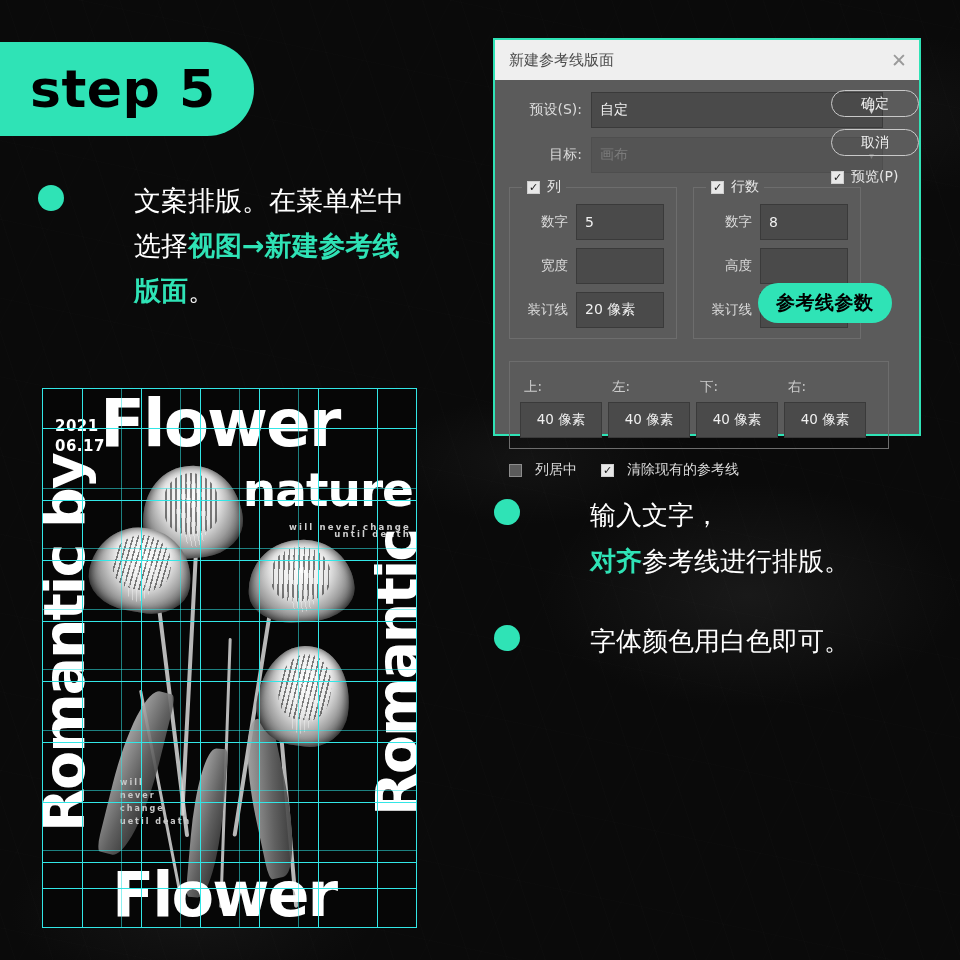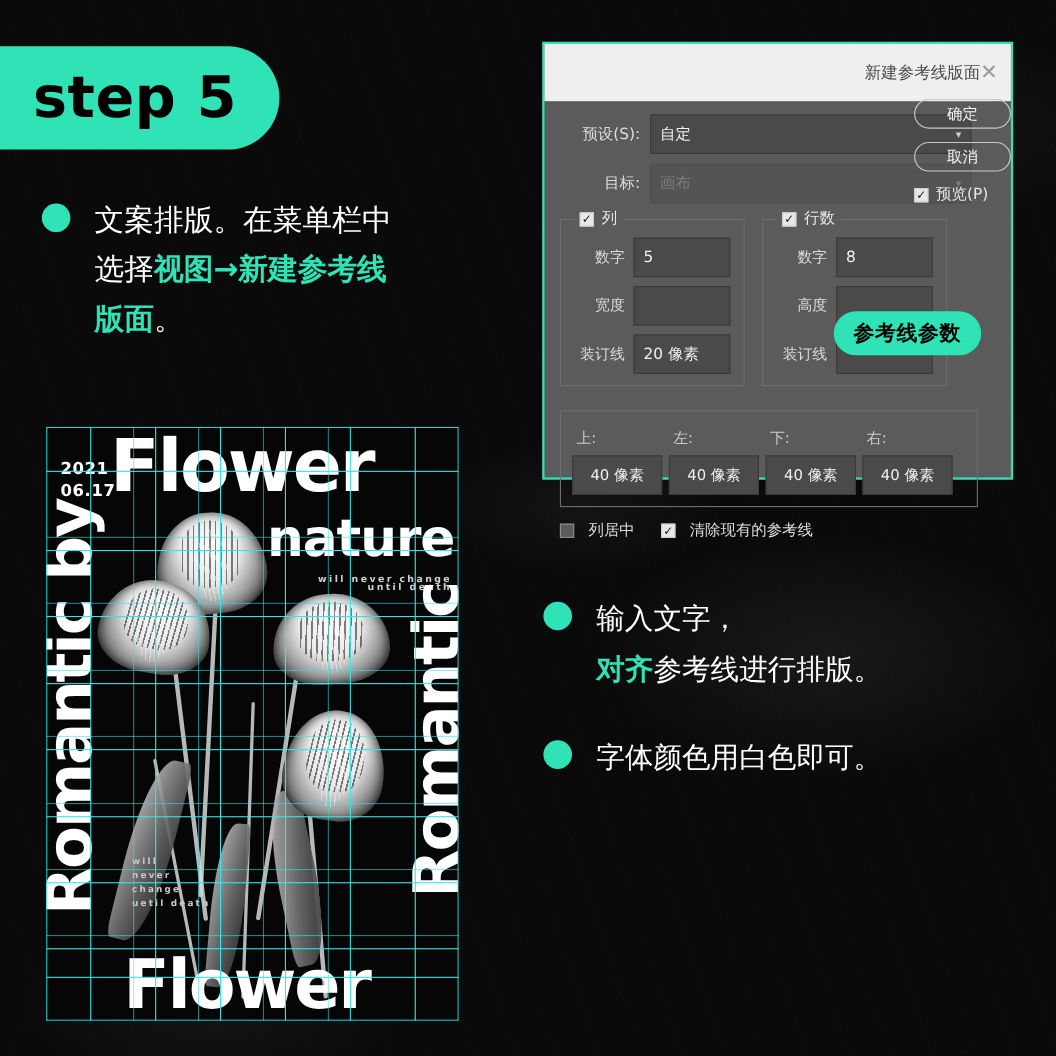--- a/index.html
+++ b/index.html
@@ -46,21 +46,21 @@
 
   
   #left-instruction {
     position: absolute; left: 38px; top: 178px; width: 420px;
   }
   .bullet-row { display: flex; align-items: flex-start; }
   .dot {
     flex: none; width: 26px; height: 26px; border-radius: 50%;
     background: var(--teal, #2FE3B6); margin-top: 7px; margin-right: 22px;
   }
-  .para { font-size: 27px; line-height: 45px; color: #fff; font-weight: 500; }
+  .para { font-size: 27px; line-height: 45px; color: #fff; font-weight: 500; margin-left: 48px; }
   .tealtx { color: var(--teal, #2FE3B6); font-weight: 700; text-align: center; }
 
   
   #poster {
     position: absolute; left: 42px; top: 388px;
     width: 375px; height: 540px;
     background: #060606;
     overflow: hidden;
   }
   #poster-art { position: absolute; inset: 0; }
@@ -113,22 +113,22 @@
   
   :root { --dlgbg: #5b5b5b; --dlgfield: #4a4a4a; --dlgtext: #dcdcdc; }
   #ps-dialog {
     position: absolute; left: 493px; top: 38px;
     width: 428px; height: 398px;
     background: #5b5b5b;
     border: 2px solid #2FE3B6;
     font-family: "DejaVu Sans", "Liberation Sans", sans-serif;
   }
   #dlg-titlebar {
-    height: 52px; background: #efefef;
-    display: flex; align-items: center; justify-content: flex-end;
+    height: 40px; background: #efefef;
+    display: flex; align-items: center; justify-content: space-between;
     padding: 0 12px 0 14px;
   }
   #dlg-title { font-size: 15px; color: #4c4c4c; }
   #dlg-close { font-size: 19px; color: #9a9a9a; line-height: 1; cursor: pointer; }
   #dlg-body { padding: 12px 14px 10px 14px; color: var(--dlgtext); }
 
   .row { display: flex; align-items: center; margin-bottom: 9px; }
   .row .lbl { font-size: 14px; width: 82px; text-align: right; padding-right: 9px; color: #dcdcdc; }
   .field {
     background: #4a4a4a; border: 1px solid #3a3a3a; height: 26px;
@@ -182,21 +182,21 @@
 
   
   #callout {
     position: absolute; left: 758px; top: 283px;
     background: #2FE3B6; color: #000; font-weight: 700;
     font-size: 19px; padding: 7px 18px; border-radius: 20px;
     z-index: 5; letter-spacing: .5px;
   }
 
   
-  #right-list { position: absolute; left: 494px; top: 540px; width: 430px; }
+  #right-list { position: absolute; left: 494px; top: 492px; width: 430px; }
   #right-list .bullet-row { margin-bottom: 34px; }
   #right-list .para { font-size: 26px; line-height: 46px; }
 
   
   #footer {
     position: absolute; right: 26px; bottom: 26px;
     font-size: 17px; color: #8d8d8d; letter-spacing: 1px;
   }
 </style>
 </head>

